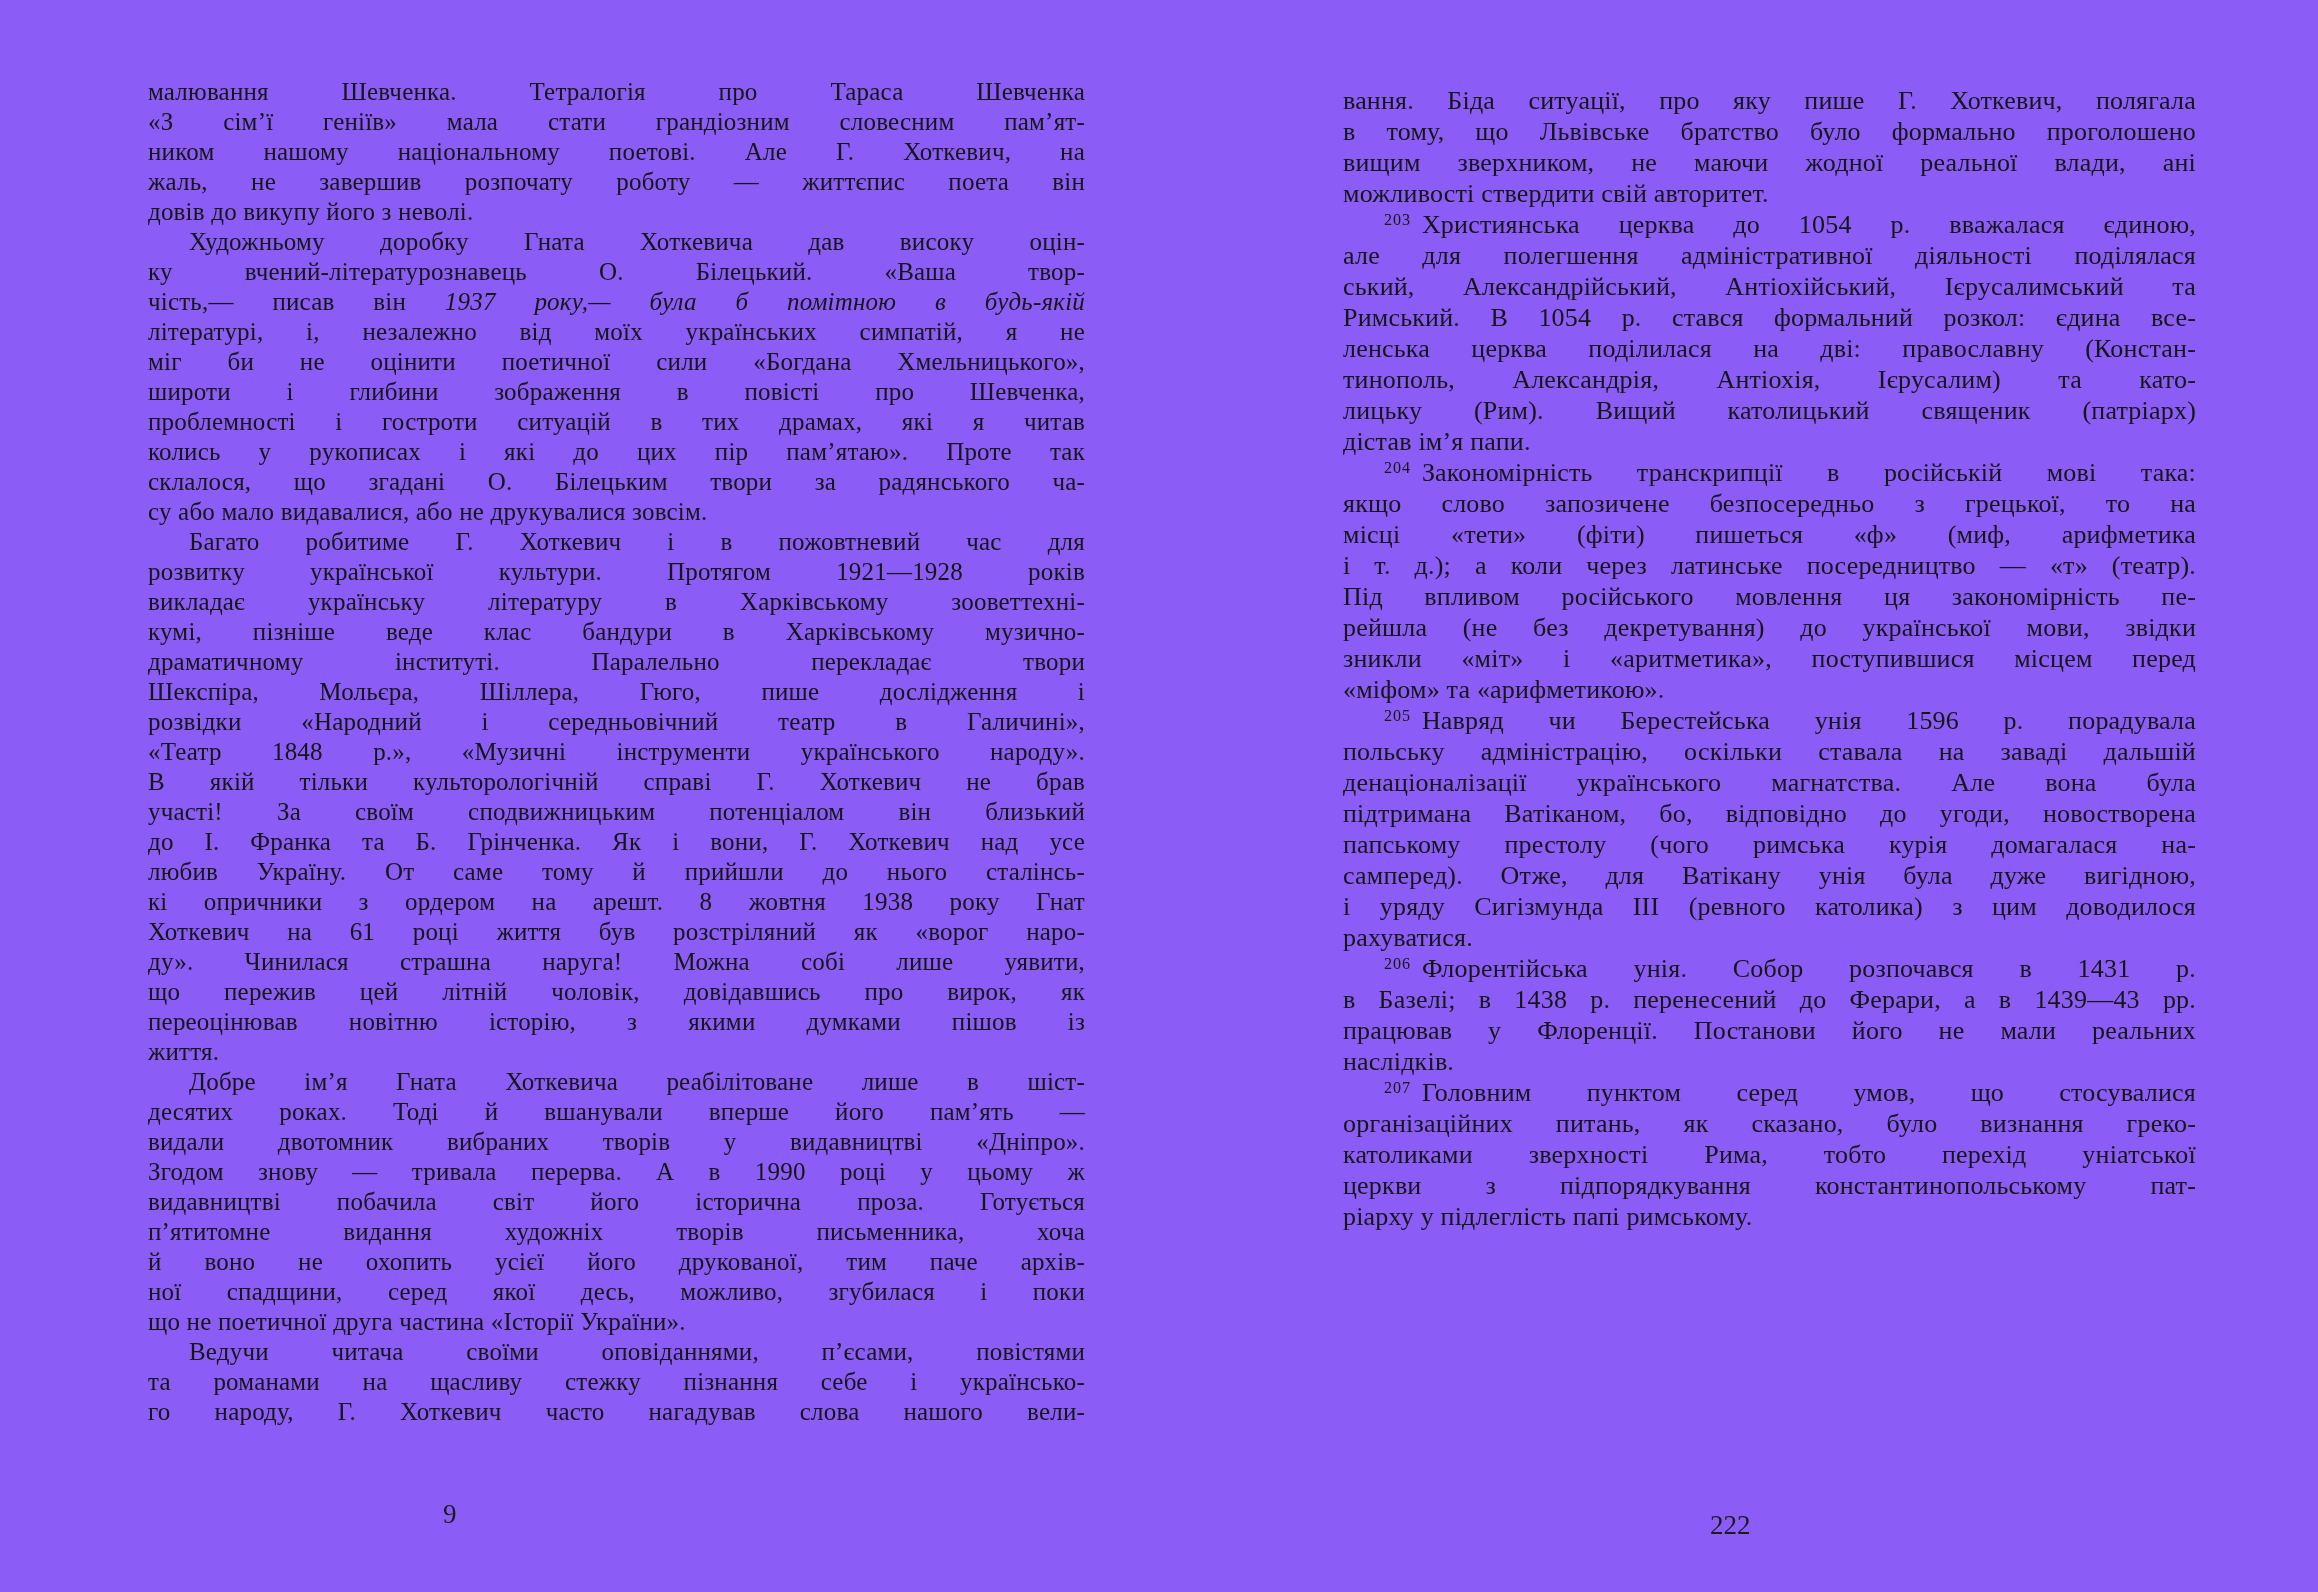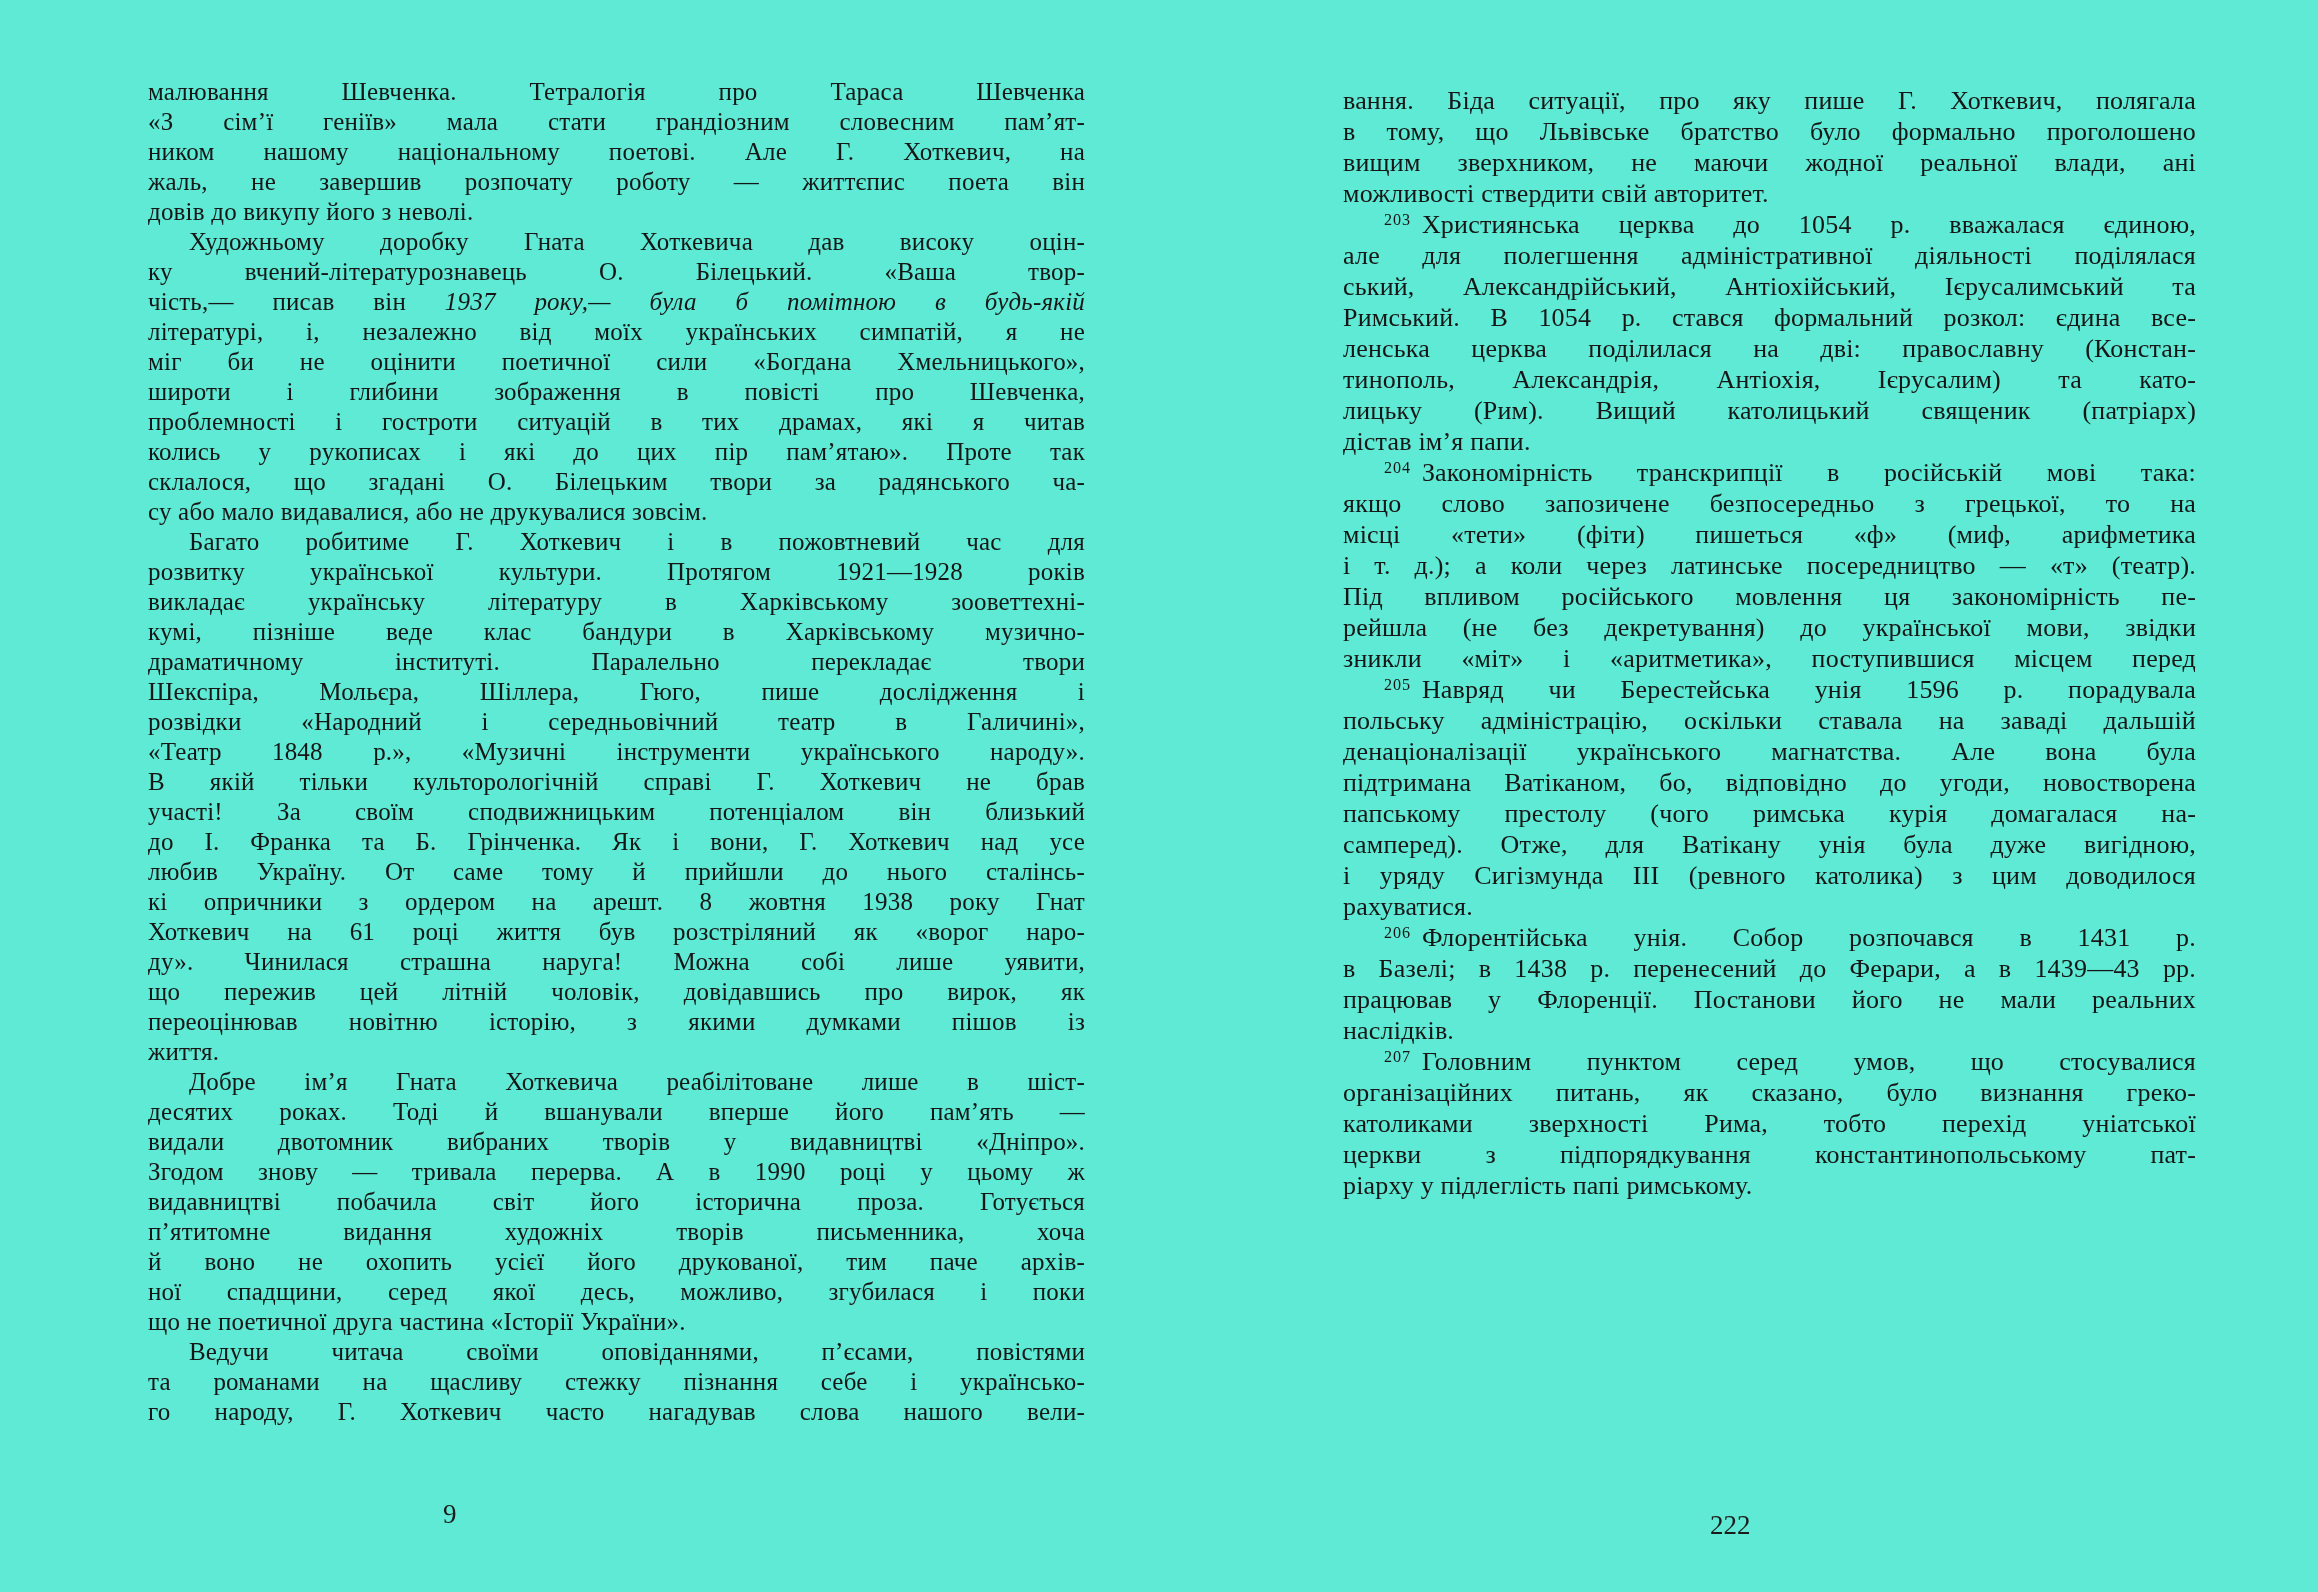--- a/index.html
+++ b/index.html
@@ -11,21 +11,21 @@
     width: 2319px;
     height: 1593px;
     position: relative;
     overflow: hidden;
     font-family: "Liberation Serif", "DejaVu Serif", serif;
     color: #161616;
   }
   .spread {
     position: absolute;
     inset: 0;
-    background: #5eead4;
+    background: #8b5cf6;
   }
   .text-block {
     position: absolute;
   }
   .text-block.left {
     left: 148px;
     top: 77px;
     width: 937px;
     font-size: 25px;
     line-height: 30px;
@@ -145,20 +145,21 @@
         <div class="line end">дістав ім’я папи.</div>
       </div>
       <div class="paragraph note indent">
         <div class="line"><sup class="note-num">204</sup>Закономірність транскрипції в російській мові така:</div>
         <div class="line">якщо слово запозичене безпосередньо з грецької, то на</div>
         <div class="line">місці «тети» (фіти) пишеться «ф» (миф, арифметика</div>
         <div class="line">і т. д.); а коли через латинське посередництво — «т» (театр).</div>
         <div class="line">Під впливом російського мовлення ця закономірність пе-</div>
         <div class="line">рейшла (не без декретування) до української мови, звідки</div>
         <div class="line">зникли «міт» і «аритметика», поступившися місцем перед</div>
+        <div class="line end">«міфом» та «арифметикою».</div>
       </div>
       <div class="paragraph note indent">
         <div class="line"><sup class="note-num">205</sup>Навряд чи Берестейська унія 1596 р. порадувала</div>
         <div class="line">польську адміністрацію, оскільки ставала на заваді дальшій</div>
         <div class="line">денаціоналізації українського магнатства. Але вона була</div>
         <div class="line">підтримана Ватіканом, бо, відповідно до угоди, новостворена</div>
         <div class="line">папському престолу (чого римська курія домагалася на-</div>
         <div class="line">самперед). Отже, для Ватікану унія була дуже вигідною,</div>
         <div class="line">і уряду Сигізмунда III (ревного католика) з цим доводилося</div>
         <div class="line end">рахуватися.</div>

